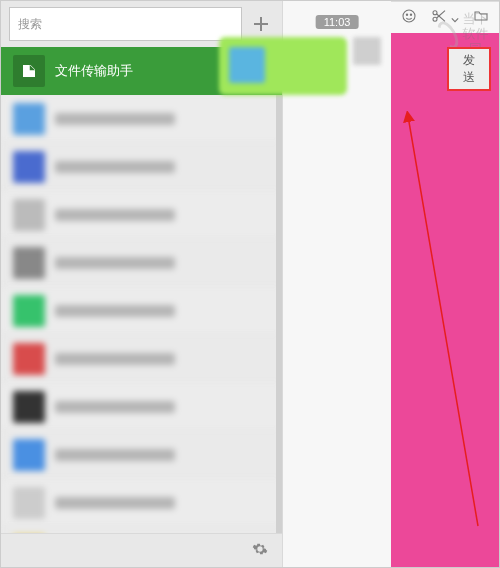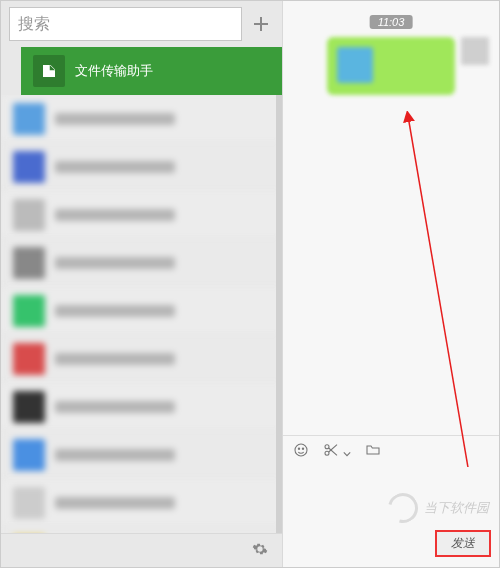--- a/index.html
+++ b/index.html
@@ -35,42 +35,41 @@
     padding: 6px 8px;
     gap: 6px;
     background: #e8e8e8;
   }
   .search-input {
     flex: 1;
     height: 34px;
     border: 1px solid #c6c6c6;
     background: #fff;
     padding: 16px 8px;
-    font-size: 16px;
+    font-size: 12px;
     color: #999;
   }
   .search-input::placeholder { color: #999; }
   .plus-btn {
     width: 26px;
     height: 26px;
     display: flex;
     align-items: center;
     justify-content: center;
     color: #888;
     font-size: 18px;
     cursor: pointer;
   }
   .selected-item {
     display: flex;
     align-items: center;
     height: 48px;
     padding: 0 12px;
     background: #3a9c3a;
     color: #fff;
-    margin-left: 20px;
   }
   .selected-item .avatar {
     width: 32px;
     height: 32px;
     background: #2e7d2e;
     display: flex;
     align-items: center;
     justify-content: center;
     margin-right: 10px;
     border-radius: 2px;
@@ -118,24 +117,23 @@
     justify-content: flex-end;
     padding: 0 14px;
     background: #e8e8e8;
     border-top: 1px solid #d9d9d9;
     color:#888;
   }
   
   .right {
     flex: 1;
     display: flex;
-    flex-direction: column;
+    flex-direction: row;
     background: #ec4899;
     position: relative;
-    font-style: italic;
   }
   .msg-area {
     flex: 1;
     position: relative;
     background: #f7f7f7;
   }
   .time-stamp {
     position: absolute;
     top: 14px;
     left: 50%;

